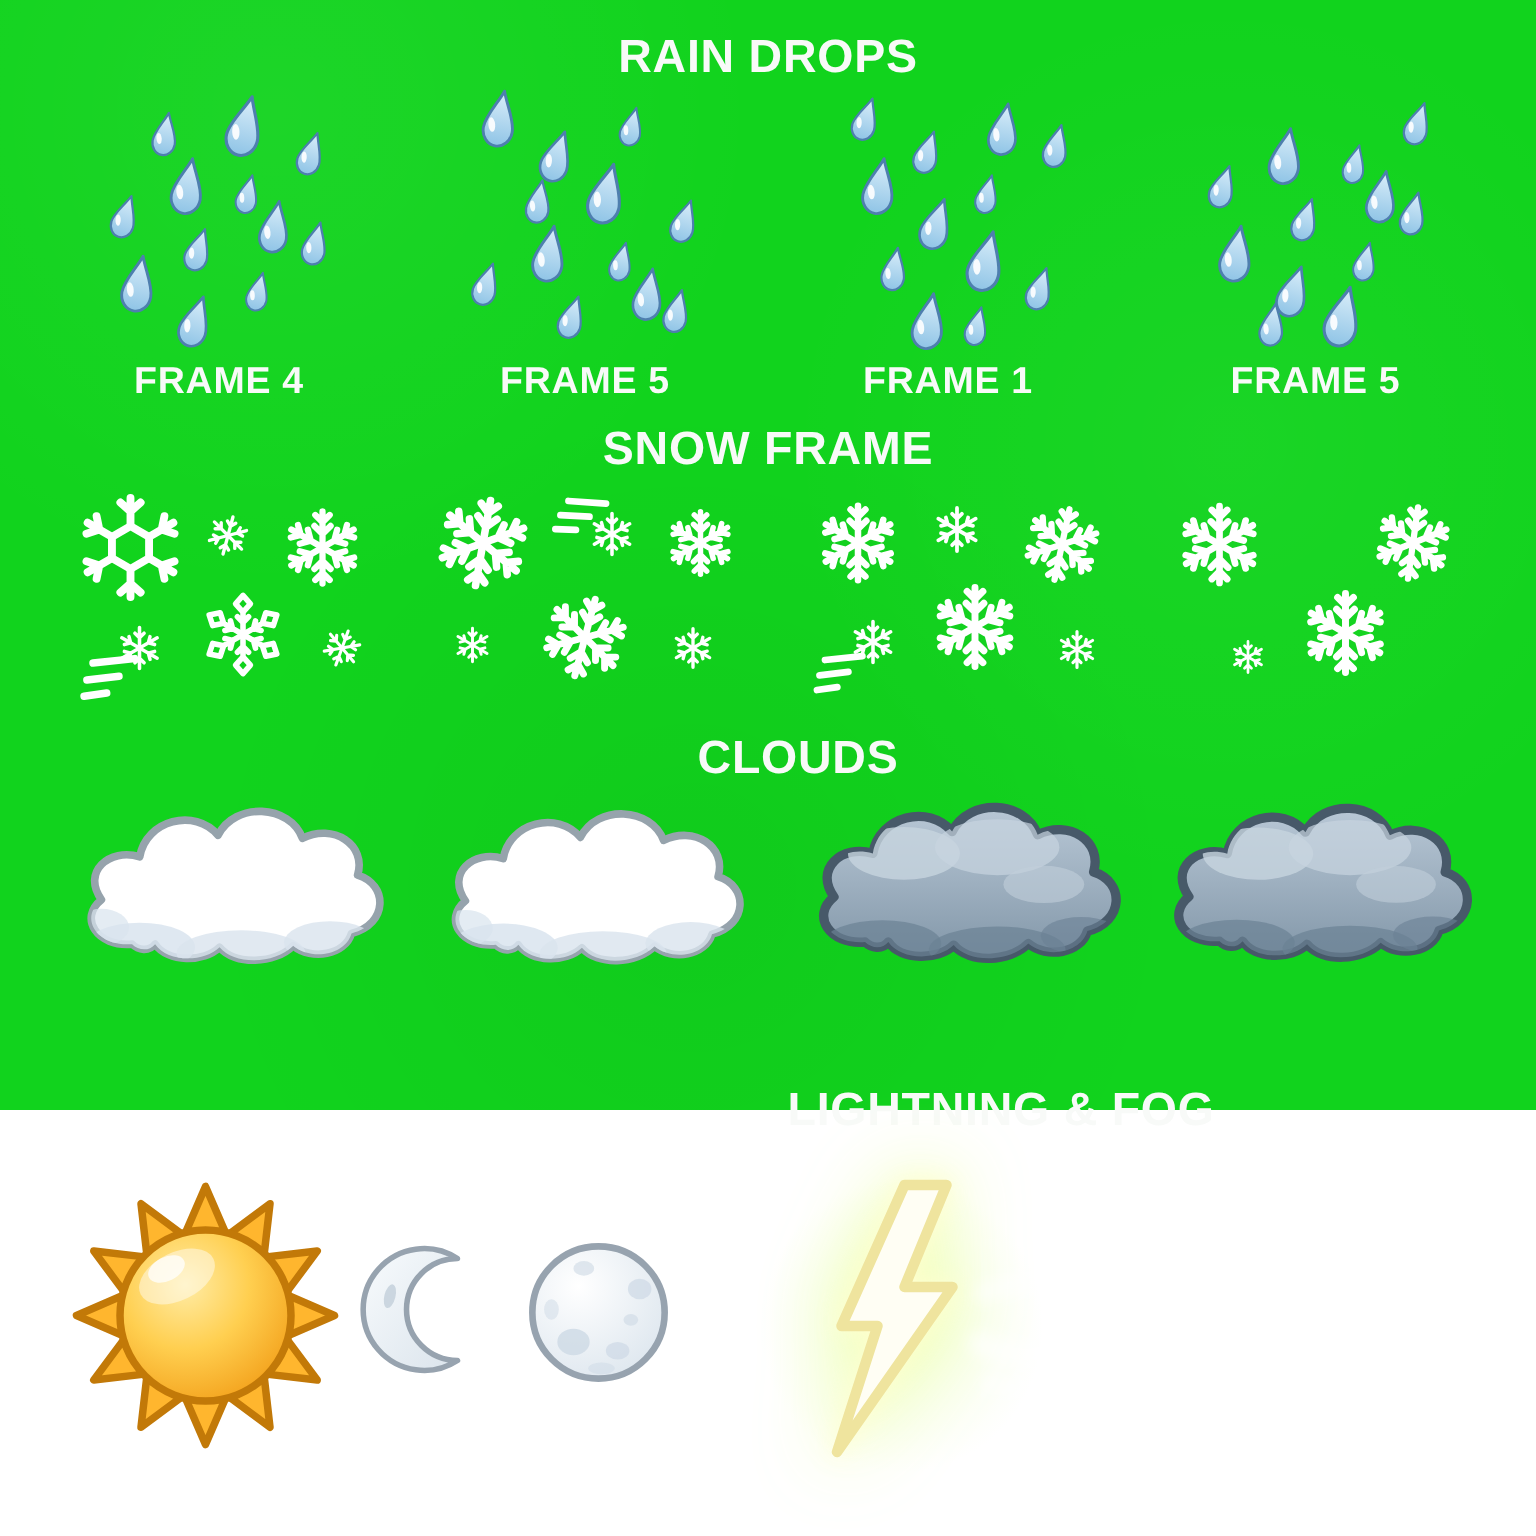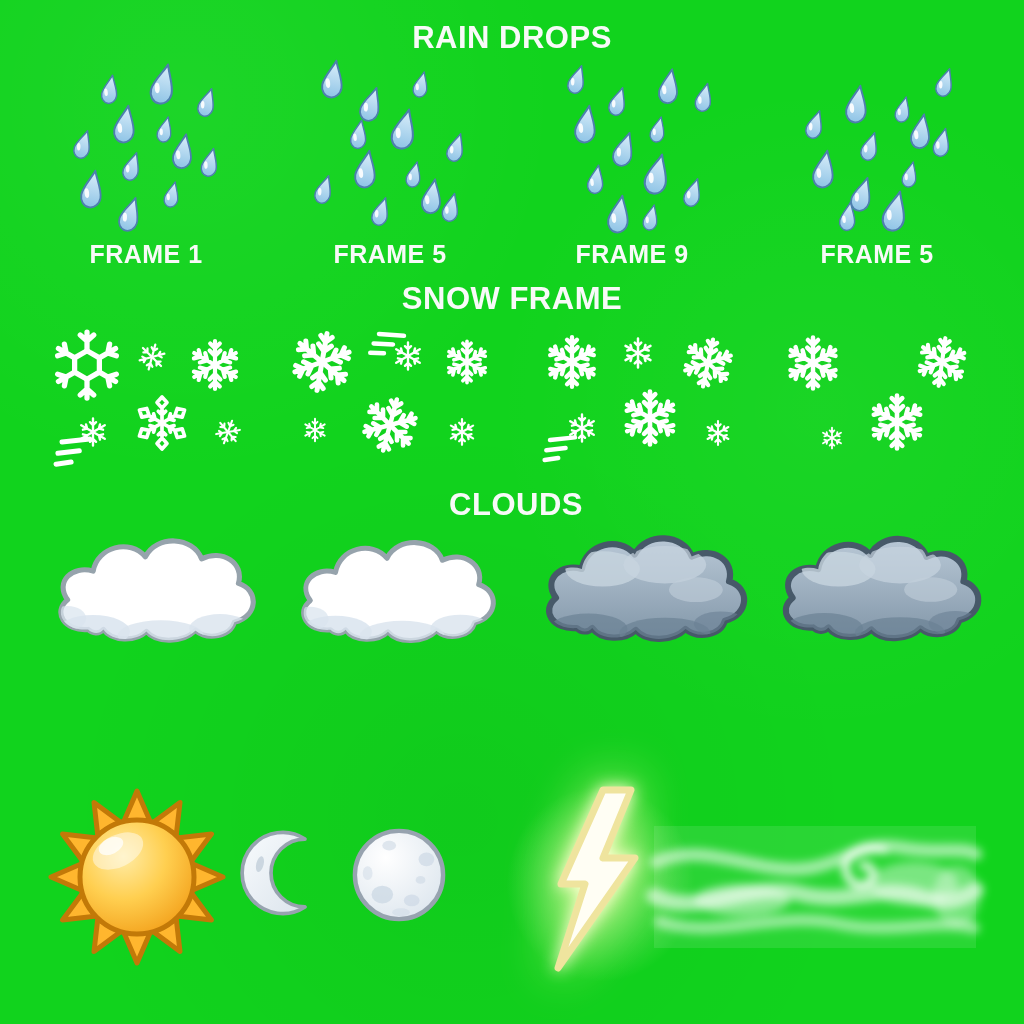--- a/index.html
+++ b/index.html
@@ -1,17 +1,17 @@
 <!DOCTYPE html>
 <html><head>
 <meta charset="utf-8">
 <style>
   html,body{margin:0;padding:0;}
   body{width:1024px;height:1024px;overflow:hidden;font-family:"Liberation Sans",sans-serif;}
-  .canvas{position:relative;width:1024px;height:1024px;
+  .canvas{position:relative;width:1024px;height:740px;
     background:
       radial-gradient(circle at 18% 10%, rgba(255,255,255,.05), transparent 30%),
       radial-gradient(circle at 80% 40%, rgba(255,255,255,.04), transparent 32%),
       radial-gradient(circle at 45% 80%, rgba(0,0,0,.04), transparent 40%),
       #11d31d;}
   .ttl{position:absolute;color:#f8faf8;font-weight:700;letter-spacing:.5px;white-space:nowrap;}
   .ttl.center{transform:translateX(-50%);}
   .h1{font-size:31px;}
   .h2{font-size:25px;}
   .abs{position:absolute;}
@@ -180,23 +180,23 @@
       <use href="#drop" transform="translate(108,48) rotate(14) scale(0.45)"></use>
       <use href="#drop" transform="translate(20,63) rotate(18) scale(0.5)"></use>
       <use href="#drop" transform="translate(126,70) rotate(10) scale(0.6)"></use>
       <use href="#drop" transform="translate(147,81) rotate(14) scale(0.5)"></use>
       <use href="#drop" transform="translate(75,85) rotate(18) scale(0.5)"></use>
       <use href="#drop" transform="translate(29,108) rotate(10) scale(0.65)"></use>
       <use href="#drop" transform="translate(115,113) rotate(14) scale(0.45)"></use>
       <use href="#drop" transform="translate(67,133) rotate(18) scale(0.6)"></use>
     </svg>
 
-  <div class="ttl h2 center" style="left:146px;top:240px">FRAME 1</div>
+  <div class="ttl h2 center" style="left:146px;top:240px">FRAME 4</div>
   <div class="ttl h2 center" style="left:390px;top:240px">FRAME 5</div>
-  <div class="ttl h2 center" style="left:632px;top:240px">FRAME 9</div>
+  <div class="ttl h2 center" style="left:632px;top:240px">FRAME 1</div>
   <div class="ttl h2 center" style="left:877px;top:240px">FRAME 5</div>
 
   <div class="ttl h1 center" style="left:512px;top:281px">SNOW FRAME</div>
 
   <svg class="snow-svg abs" style="left:50px;top:320px" width="215" height="150" viewBox="0 0 215 150">
       <use href="#fl-hex" transform="translate(37,45) rotate(0) scale(0.75)"></use>
       <use href="#fl-simple" transform="translate(102,37) rotate(15) scale(0.32)"></use>
       <use href="#fl-classic" transform="translate(165,45) rotate(0) scale(0.6)"></use>
       <use href="#motion" transform="translate(12,122) rotate(15) scale(1)"></use>
       <use href="#fl-simple" transform="translate(43,112) rotate(0) scale(0.34)"></use>
@@ -221,21 +221,21 @@
       <use href="#fl-classic" transform="translate(110,98) rotate(0) scale(0.66)"></use>
       <use href="#fl-simple" transform="translate(178,113) rotate(0) scale(0.3)"></use>
     </svg>
   <svg class="snow-svg abs" style="left:780px;top:320px" width="215" height="150" viewBox="0 0 215 150">
       <use href="#fl-classic" transform="translate(33,43) rotate(0) scale(0.64)"></use>
       <use href="#fl-classic" transform="translate(162,42) rotate(8) scale(0.6)"></use>
       <use href="#fl-simple" transform="translate(52,118) rotate(0) scale(0.26)"></use>
       <use href="#fl-classic" transform="translate(117,102) rotate(0) scale(0.66)"></use>
     </svg>
 
-  <div class="ttl h1 center" style="left:516px;top:487px">CLOUDS</div>
+  <div class="ttl h1 center" style="left:532px;top:487px">CLOUDS</div>
 
   <svg class="abs" style="left:40px;top:526px" width="225" height="123" viewBox="0 0 220 120">
       <use href="#cloud-white"></use>
     </svg>
   <svg class="abs" style="left:283px;top:528px" width="222" height="121" viewBox="0 0 220 120">
       <use href="#cloud-white"></use>
     </svg>
   <svg class="abs" style="left:528px;top:523px" width="228" height="125" viewBox="0 0 220 120">
       <use href="#cloud-dark"></use>
     </svg>
@@ -275,20 +275,21 @@
       <ellipse cx="33" cy="70" rx="11" ry="9" opacity=".8"></ellipse>
       <ellipse cx="63" cy="76" rx="8" ry="6" opacity=".7"></ellipse>
       <ellipse cx="78" cy="34" rx="8" ry="7" opacity=".7"></ellipse>
       <ellipse cx="40" cy="20" rx="7" ry="5" opacity=".6"></ellipse>
       <ellipse cx="72" cy="55" rx="5" ry="4" opacity=".6"></ellipse>
       <ellipse cx="18" cy="48" rx="5" ry="7" opacity=".5"></ellipse>
       <ellipse cx="52" cy="88" rx="9" ry="4" opacity=".5"></ellipse>
     </g>
   </svg>
 
+  <div class="ttl h1" style="left:525px;top:722px">LIGHTNING &amp; FOG</div>
 
   <div class="bolt-glow"></div>
   <svg id="bolt-svg" class="abs" style="left:543px;top:786px" width="110" height="186" viewBox="0 0 110 186">
     <path d="M60,4 L88,4 L60,72 L92,72 L15,182 L42,98 L18,98 Z" fill="#fffef4" stroke="#efe49e" stroke-width="7" stroke-linejoin="round"></path>
   </svg>
 
   <svg class="abs" style="left:652px;top:824px" width="326" height="126" viewBox="0 0 326 126">
     <defs>
       <filter id="fb" x="-20%" y="-40%" width="140%" height="180%">
           <feGaussianBlur stdDeviation="4.5"></feGaussianBlur>

